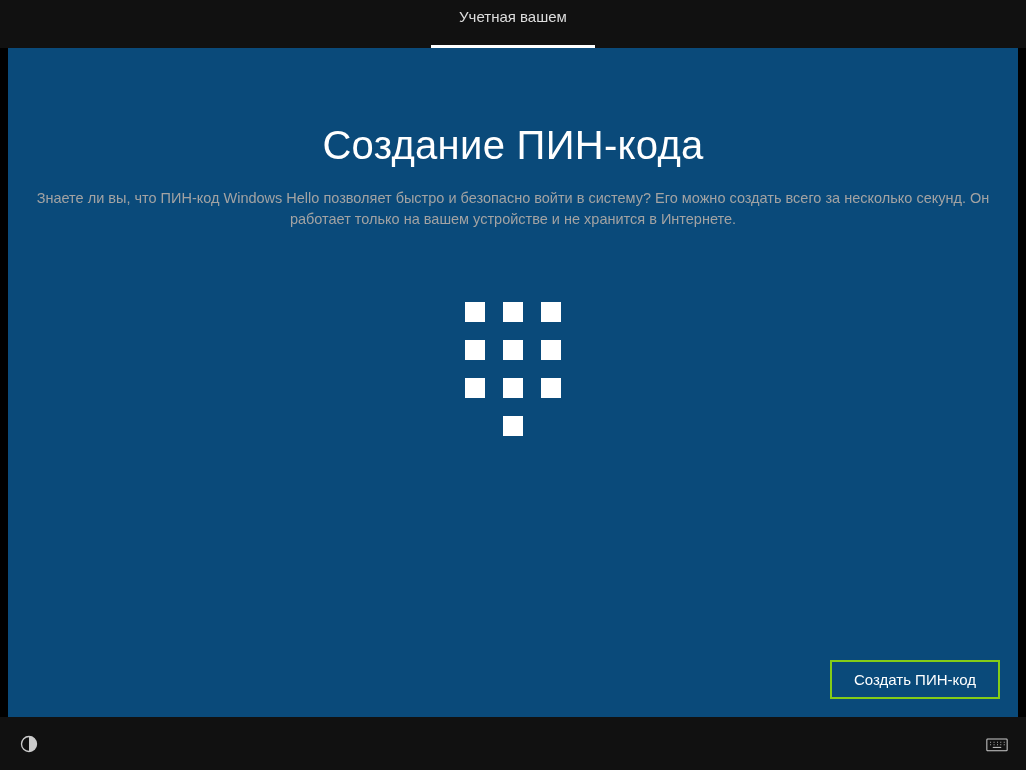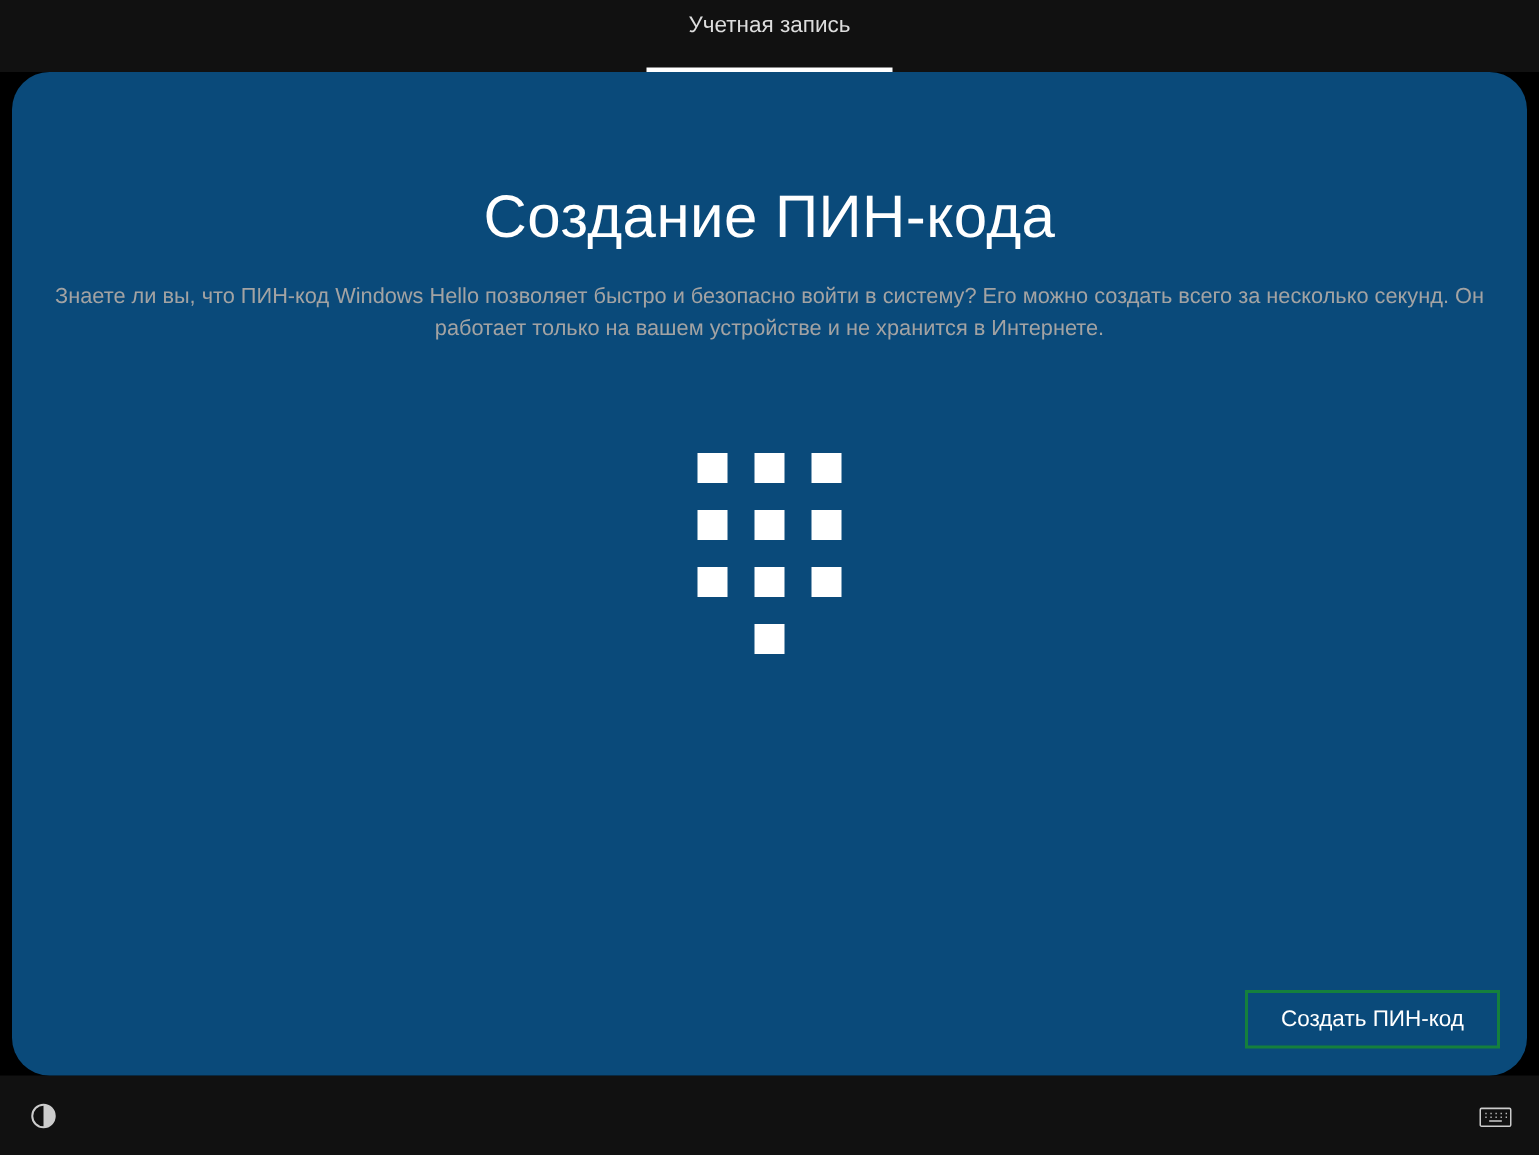--- a/index.html
+++ b/index.html
@@ -33,21 +33,20 @@
       height: 669px;
       margin: 0 auto;
       background: #0a4a7a;
       background: linear-gradient(#0a4b7c, #083b60);
       background: #0a4879;
       padding-top: 75px;
       position: relative;
       display: flex;
       flex-direction: column;
       align-items: center;
-      border-radius: 25px;
     }
     h1.title {
       font-weight: 300;
       font-size: 40px;
       text-align: center;
       letter-spacing: 0.3px;
     }
     .subtitle {
       margin-top: 20px;
       font-size: 14.5px;
@@ -70,21 +69,21 @@
       background: #fff;
     }
     .pinpad .sq.empty { background: transparent; }
     .action {
       position: absolute;
       right: 18px;
       bottom: 18px;
     }
     .create-btn {
       background: transparent;
-      border: 2px solid #15803d;
+      border: 2px solid #84cc16;
       color: #fff;
       font-size: 15px;
       padding: 9px 22px;
       cursor: pointer;
       font-family: inherit;
     }
     .bottombar {
       width: 100%;
       height: 53px;
       background: #111;
@@ -102,21 +101,21 @@
       cursor: pointer;
     }
     .icon svg { stroke: #ccc; fill: none; }
     .kb-icon svg rect { stroke: #ccc; fill: none; }
   </style>
 </head>
 <body>
 
 <div class="topbar">
   <div class="tab">
-    <span>Учетная запись</span>
+    <span>Учетная вашем</span>
   </div>
 </div>
 
 <div class="main" style="background:#0a4a7a;">
   <h1 class="title">Создание ПИН-кода</h1>
   <p class="subtitle">Знаете ли вы, что ПИН-код Windows Hello позволяет быстро и безопасно войти в систему? Его можно создать всего за несколько секунд. Он работает только на вашем устройстве и не хранится в Интернете.</p>
 
   <div class="pinpad">
     <div class="sq"></div>
     <div class="sq"></div>

